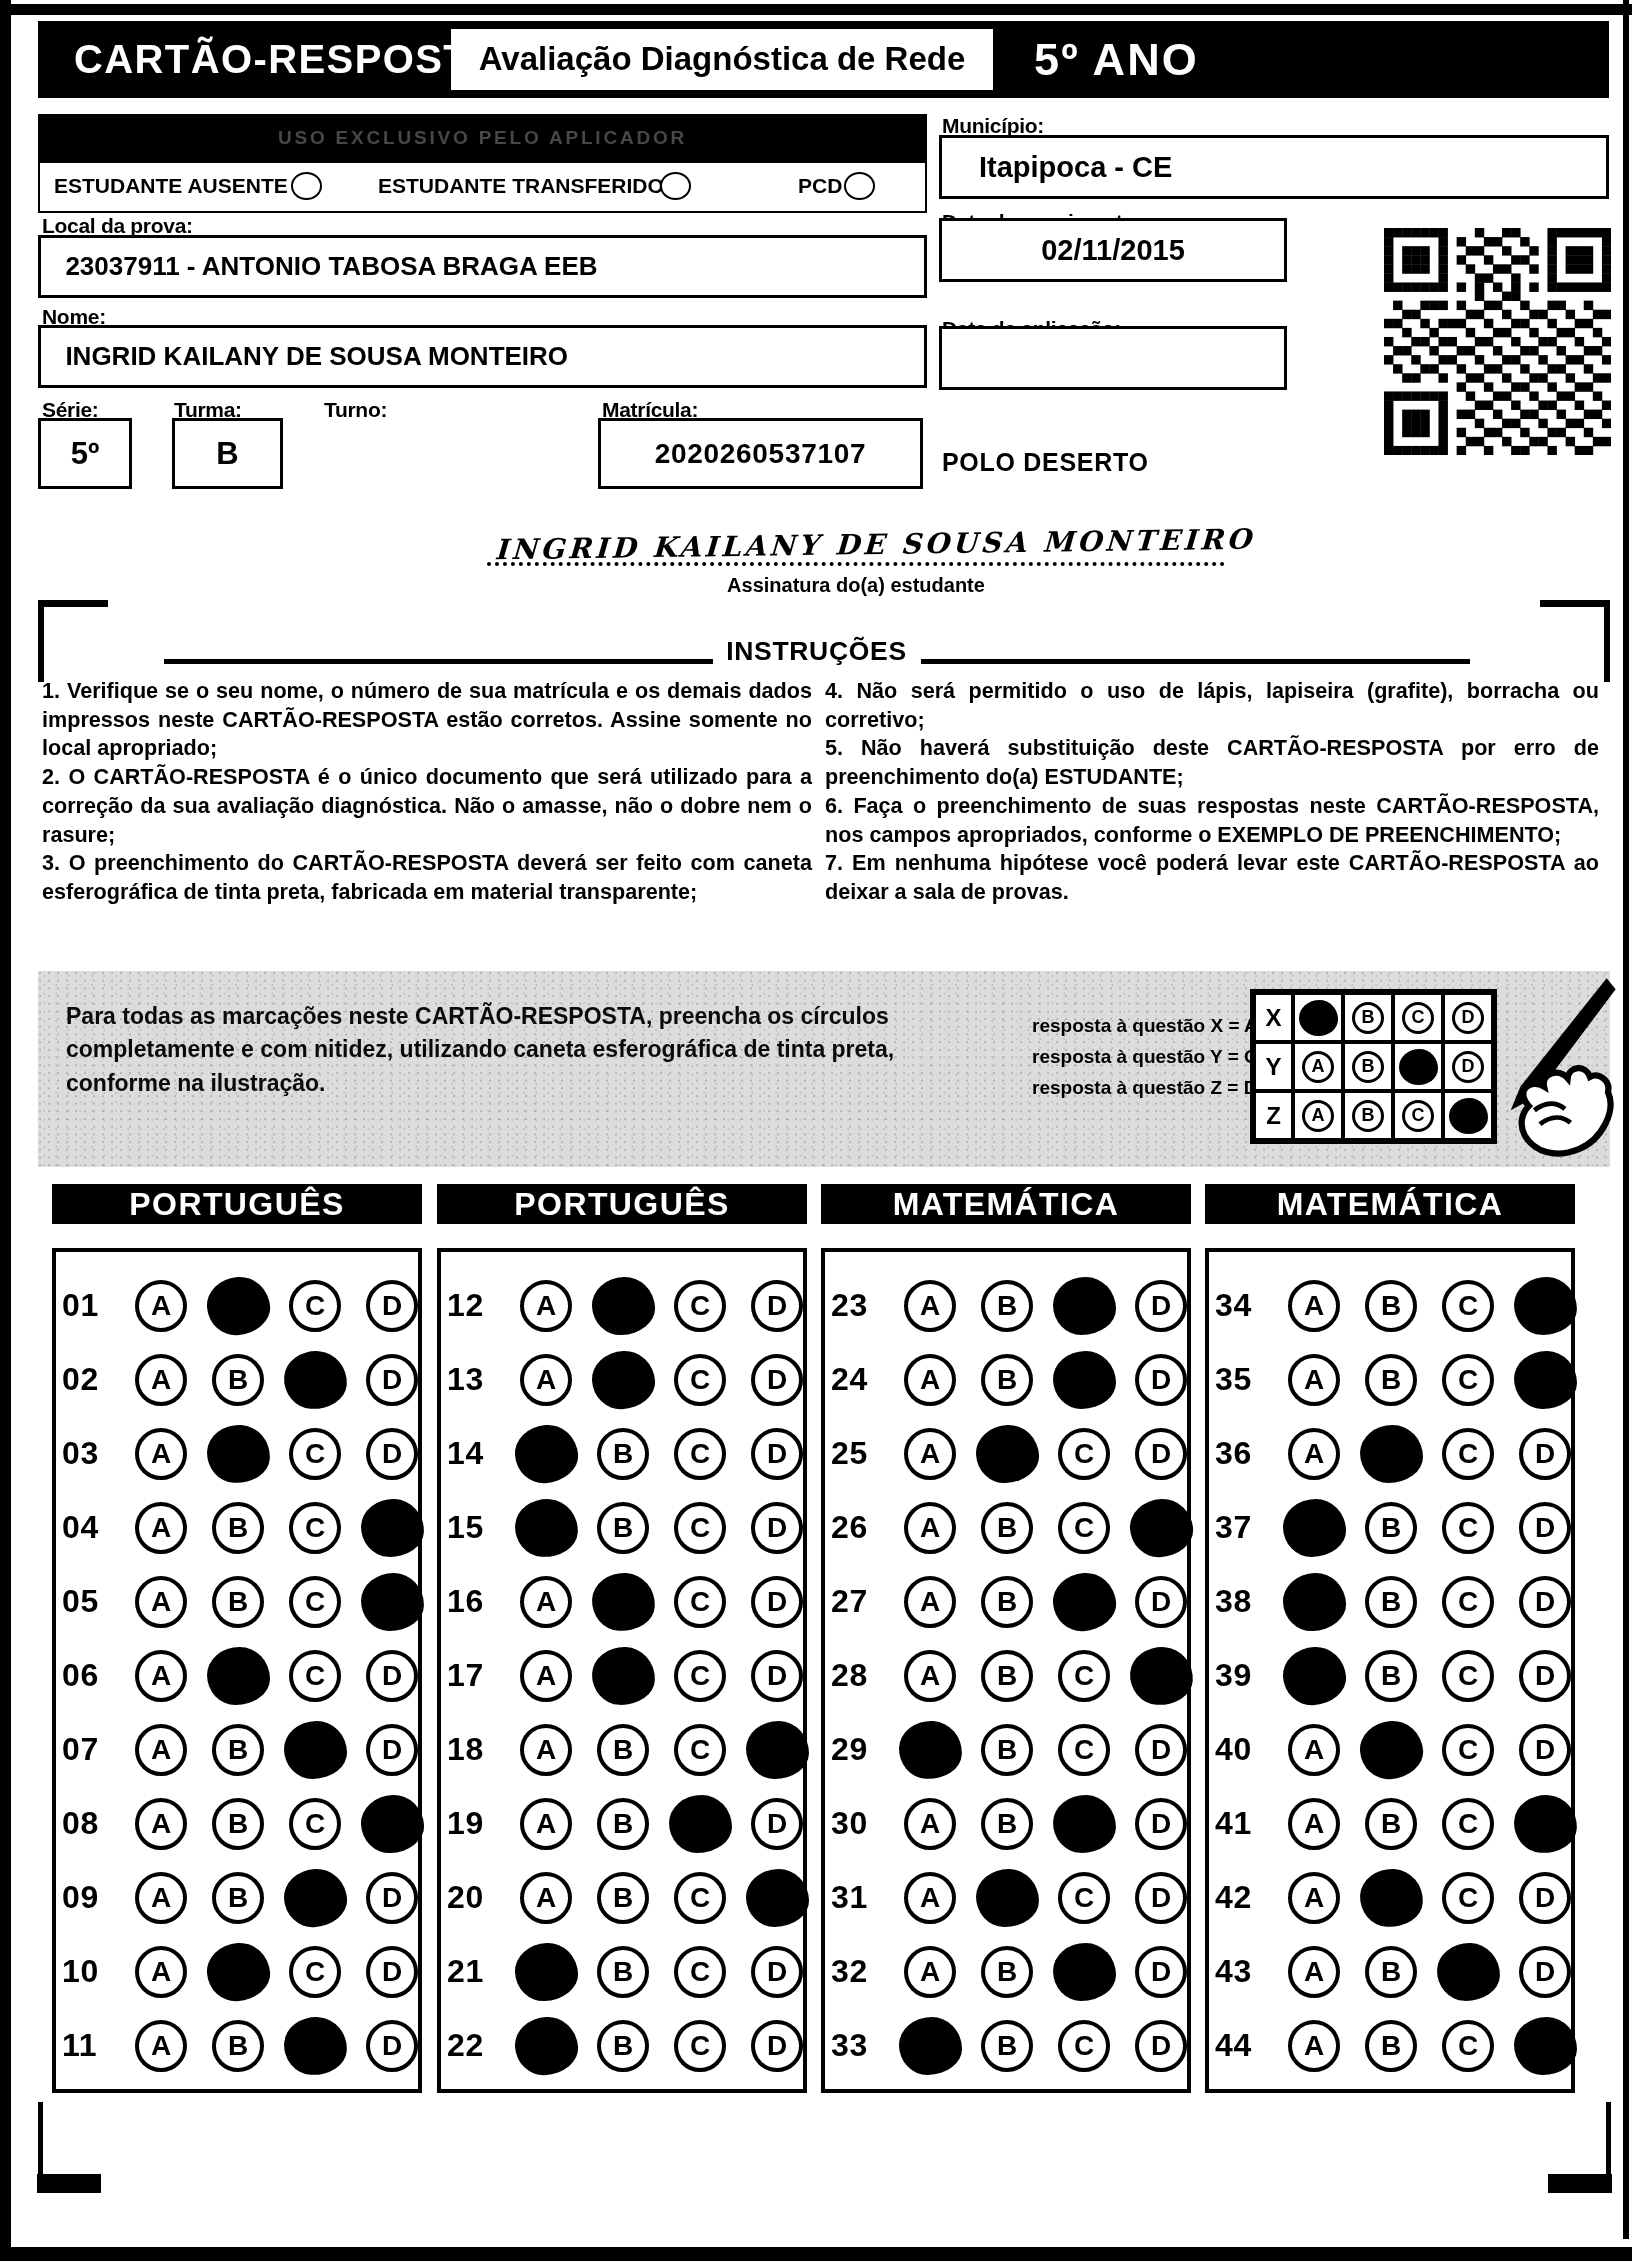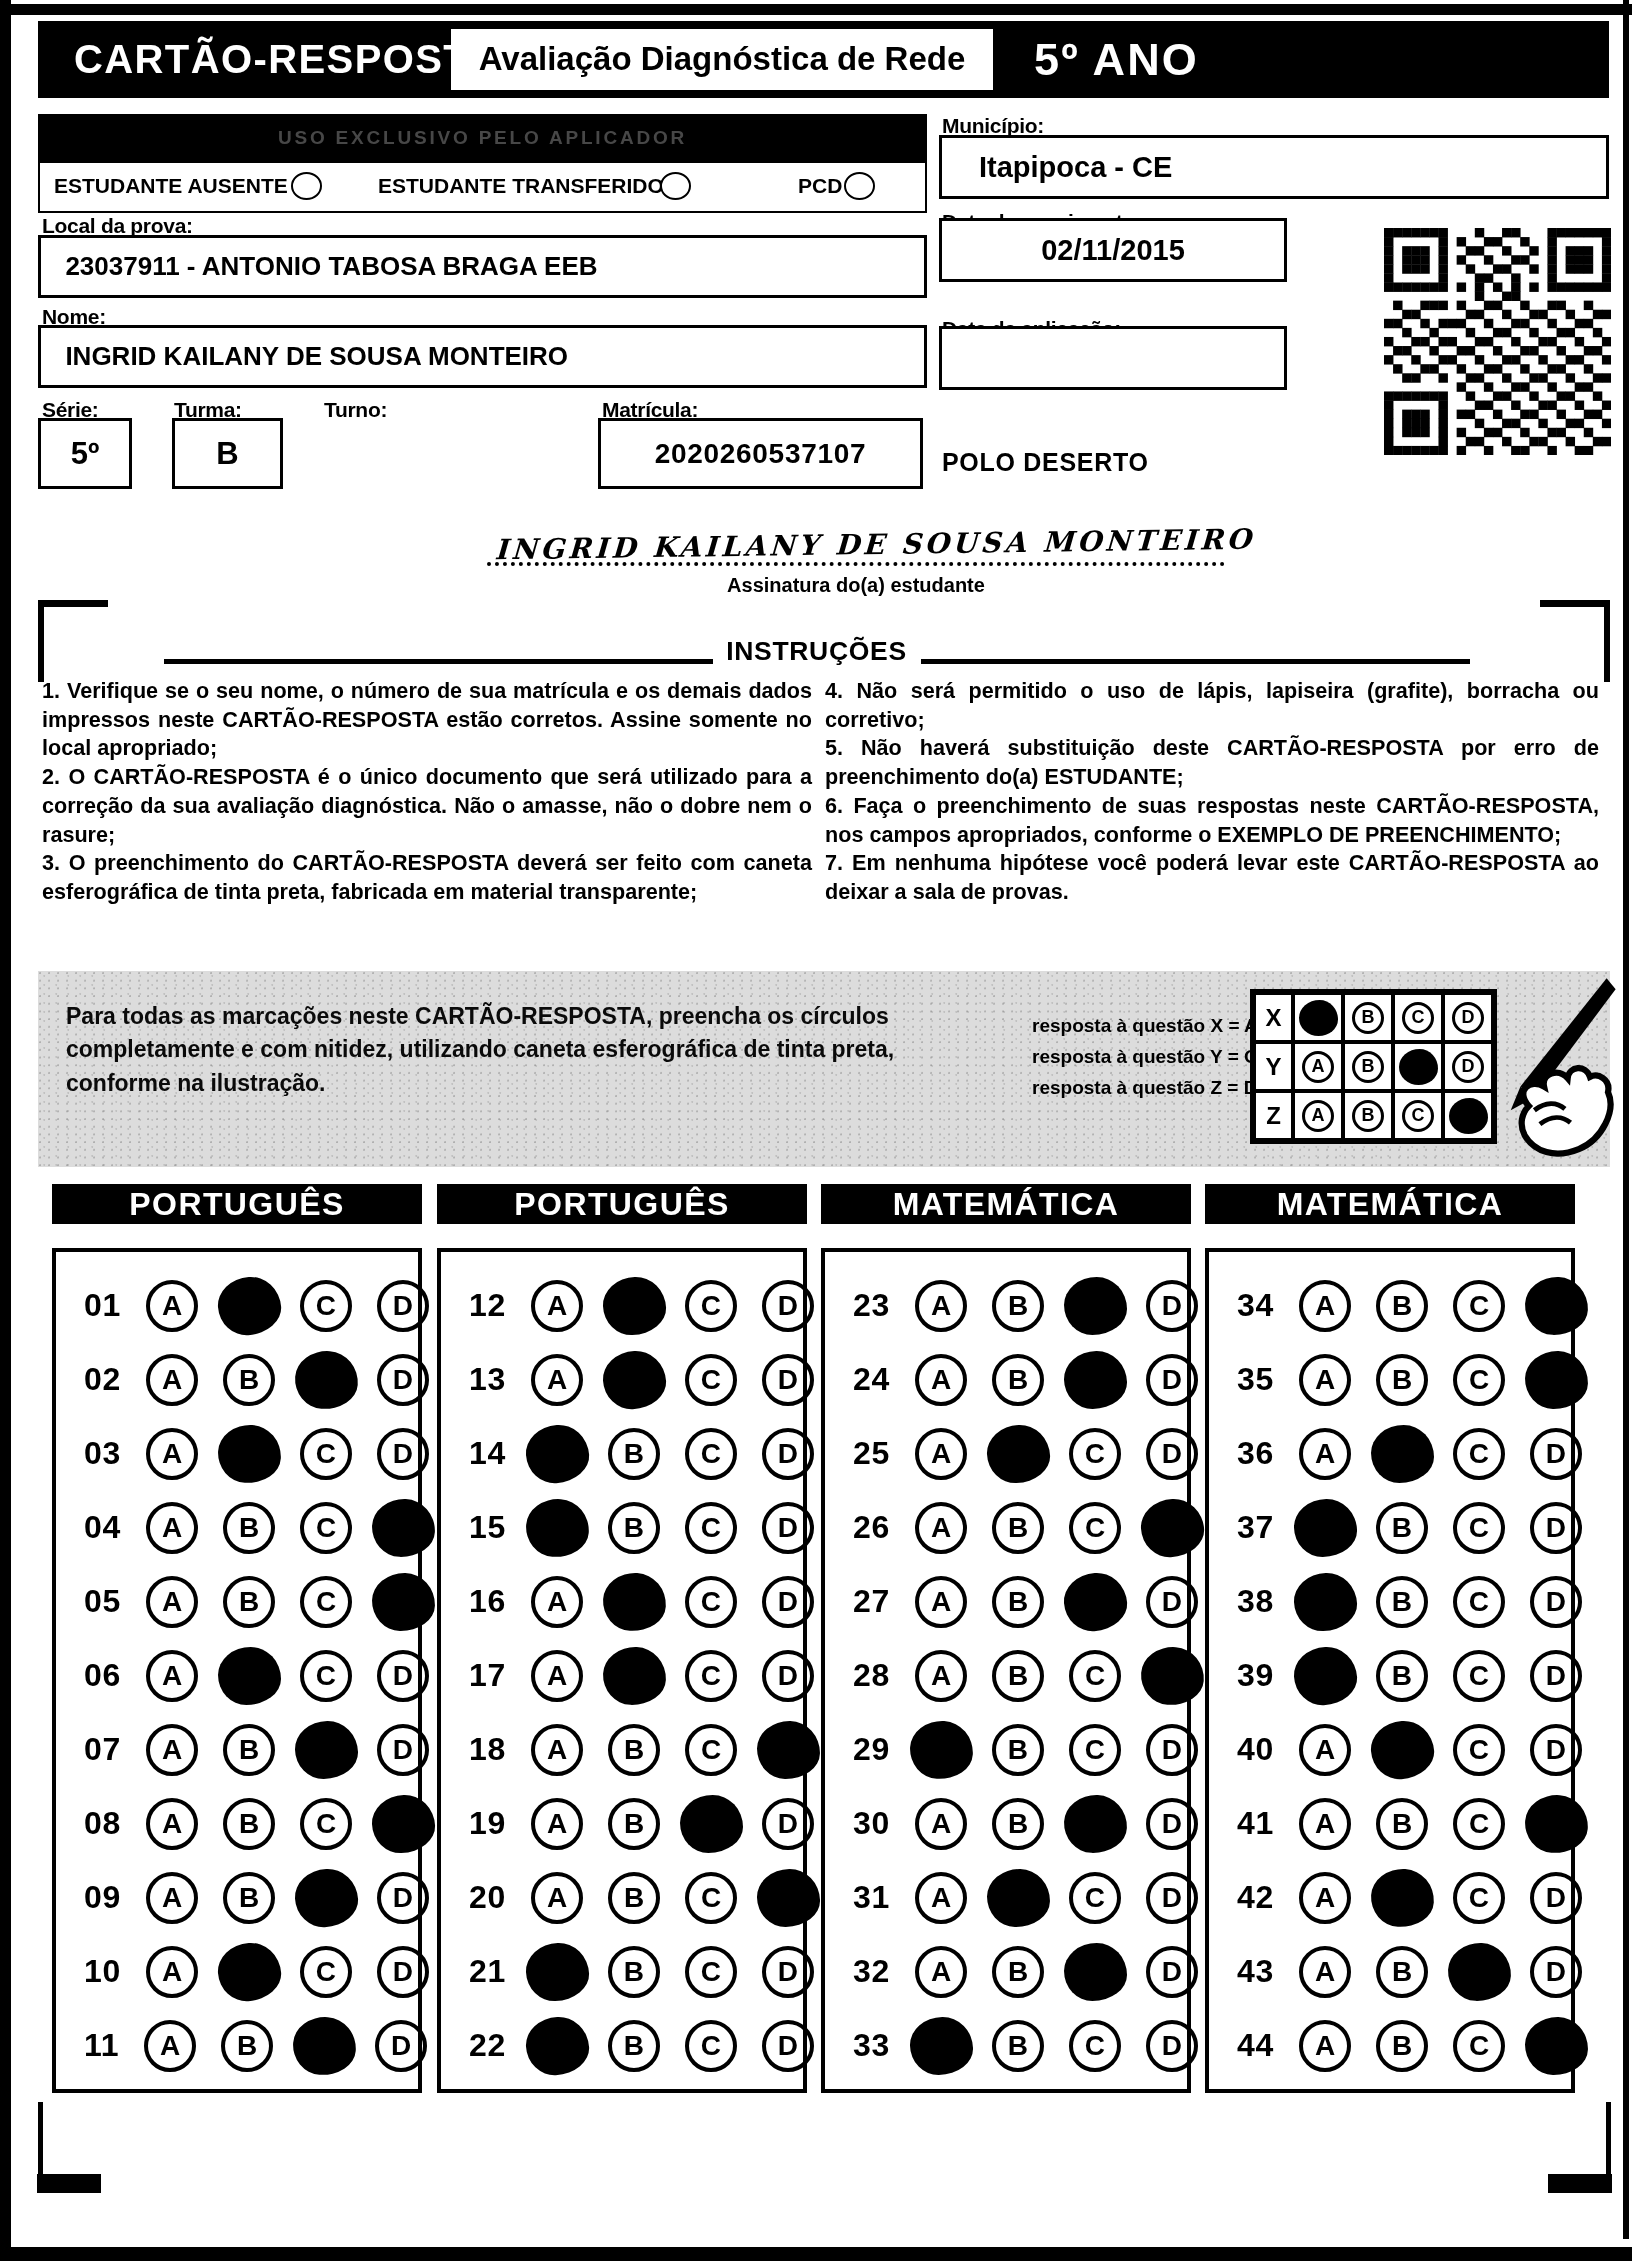--- a/index.html
+++ b/index.html
@@ -76,21 +76,21 @@
   .example-grid{left:1250px;top:18px;border:4.2px solid #000;background:#fff;border-collapse:collapse;}
   .eg-row{display:flex;}
   .eg-cell{width:50px;height:49px;border:2.8px solid #000;display:flex;align-items:center;justify-content:center;background:#fff;box-sizing:border-box;}
   .eg-cell.lbl{width:39px;font-size:24px;font-weight:700;}
   .ebubble{width:32px;height:32px;border:3.5px solid #000;border-radius:50%;display:flex;align-items:center;justify-content:center;font-size:18px;font-weight:700;box-sizing:border-box;}
   .ebubble.filled{border:none;background:#000;width:39px;height:36px;border-radius:53% 47% 50% 50%/50% 54% 46% 50%;}
   .hand{left:1452px;top:974px;width:164px;height:189px;}
   
   .sec-header{top:1184px;width:370px;height:40px;background:#000;color:#fff;display:flex;align-items:center;justify-content:center;font-size:32px;font-weight:700;letter-spacing:1.4px;}
   .sec-box{top:1248px;width:370px;height:845px;border:4.2px solid #000;background:#fff;box-sizing:border-box;padding-top:16.7px;}
-  .q-row{height:74px;display:flex;align-items:center;padding-left:28px;}
+  .q-row{height:74px;display:flex;align-items:center;padding-left:6px;}
   .q-num{width:50px;font-size:32px;font-weight:700;letter-spacing:0.7px;}
   .bubble{width:52px;height:52px;border:4.2px solid #000;border-radius:50%;display:flex;align-items:center;justify-content:center;font-size:28px;font-weight:700;box-sizing:border-box;margin-left:25px;flex:none;}
   .bubble:first-of-type{margin-left:11px;}
   .bubble.filled{border:none;background:#000;width:63px;height:58px;margin-left:19.5px;margin-right:-5.6px;border-radius:52% 48% 55% 45%/48% 55% 45% 52%;}
 </style>
 </head>
 <body>
 
 <div class="page">
 

